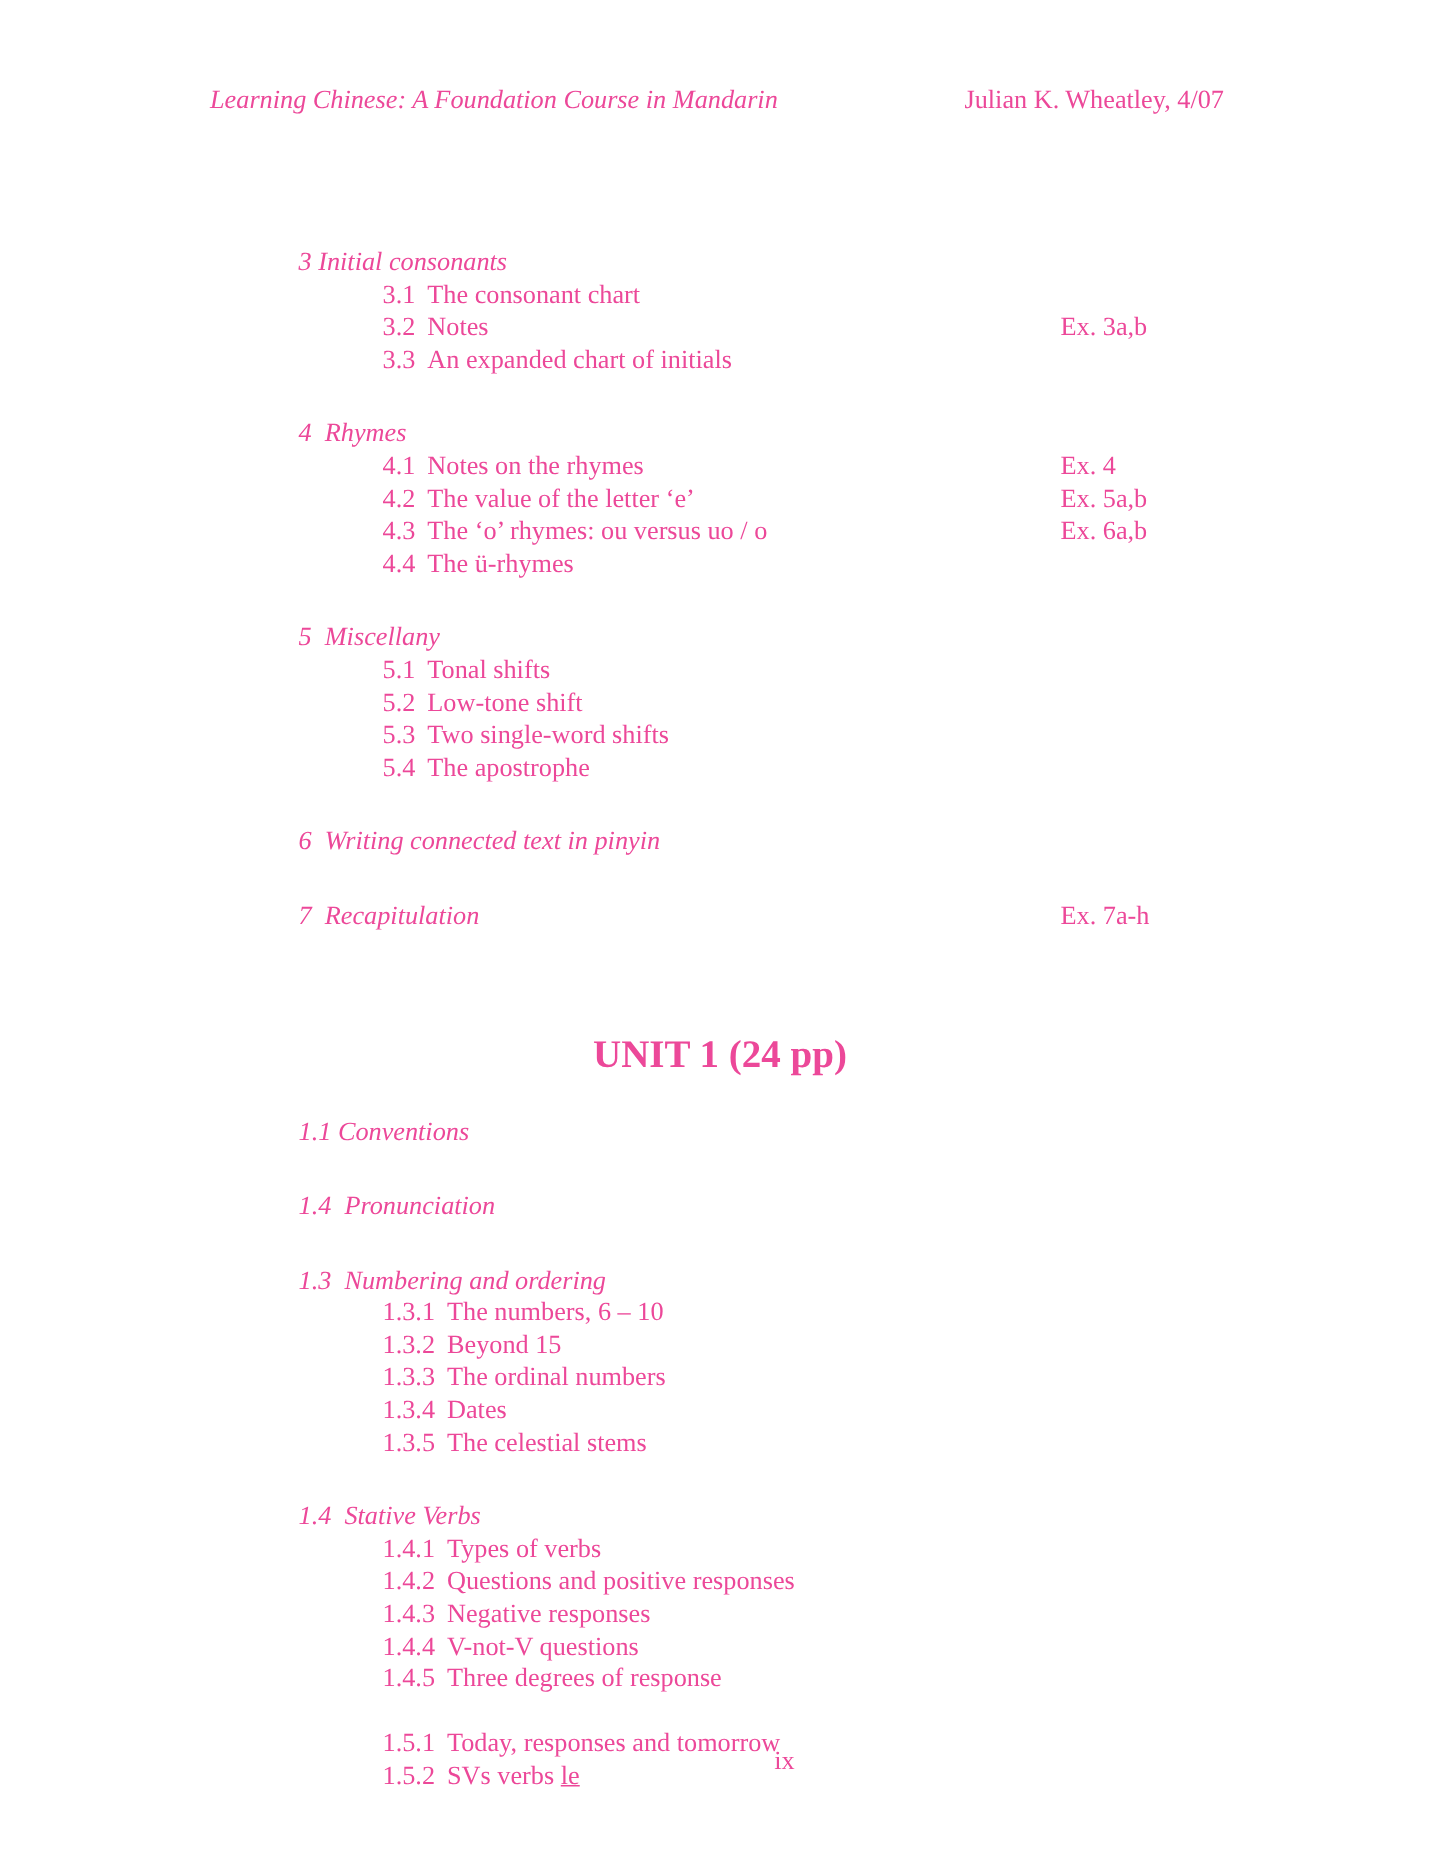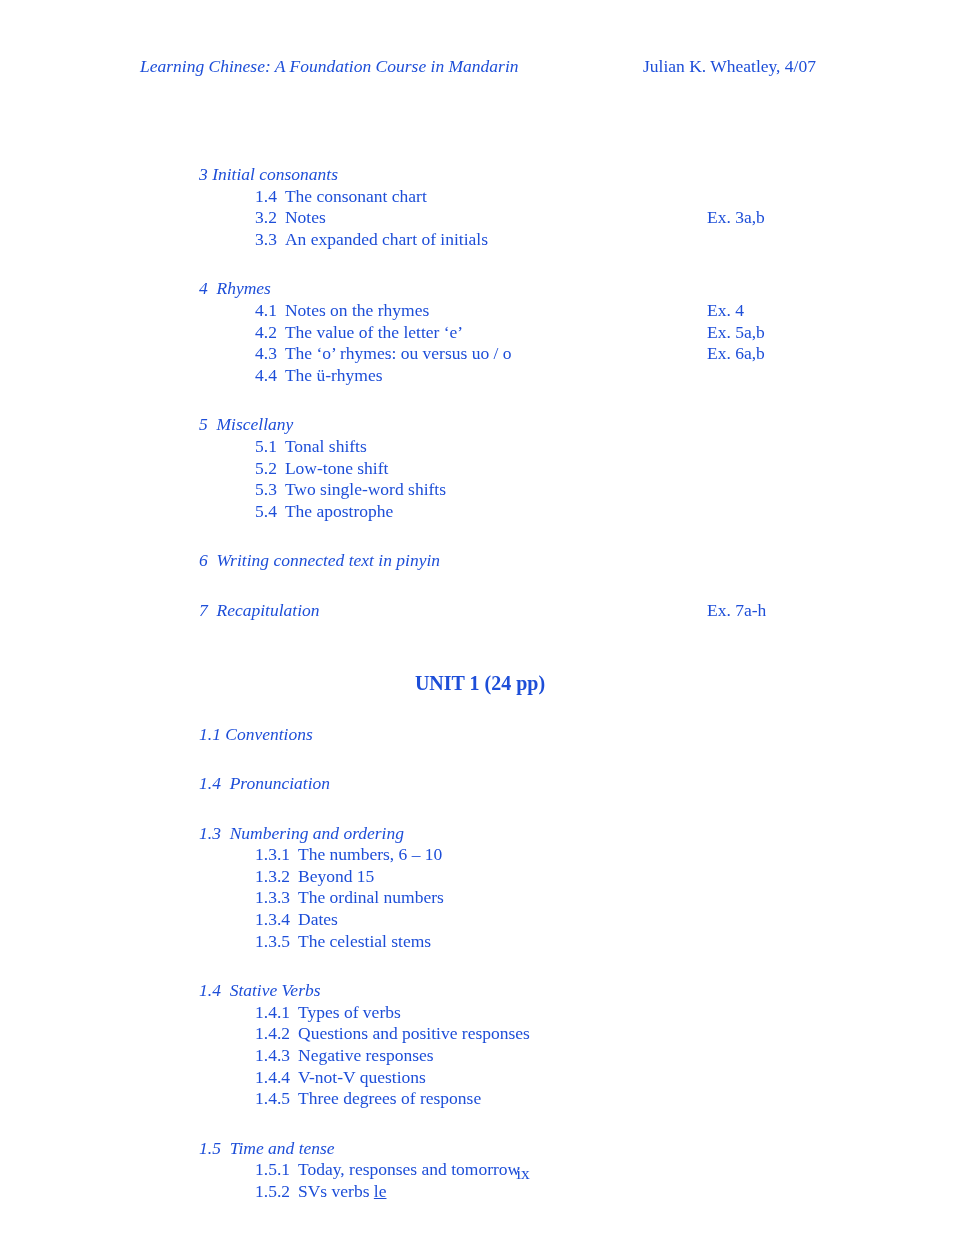--- a/index.html
+++ b/index.html
@@ -7,21 +7,21 @@
     padding: 0;
     background: #ffffff;
   }
   .page {
     position: relative;
     width: 960px;
     height: 1242px;
     background: #ffffff;
     overflow: hidden;
     font-family: "Liberation Serif", "DejaVu Serif", serif;
-    color: #1d4ed8;
+    color: #ec4899;
     font-size: 17.5px;
     line-height: 21.6px;
   }
   .doc-header {
     position: absolute;
     top: 56px;
     left: 140px;
     width: 676px;
     display: flex;
     justify-content: space-between;
@@ -51,24 +51,24 @@
   .item-underline { text-decoration: underline; margin-top: 22px; }
   .ex-label {
     position: absolute;
     left: 508px;
     top: 0;
     white-space: pre;
   }
   .unit-heading {
     position: relative;
     left: -49px;
-    margin: 48px 0 25px 0;
+    margin: 68px 0 25px 0;
     text-align: center;
     font-weight: 700;
-    font-size: 20px;
+    font-size: 26px;
     line-height: 26px;
   }
   .page-number {
     position: absolute;
     top: 1163px;
     left: 0;
     width: 960px;
     text-align: center;
     margin-left: 43px;
   }
@@ -80,21 +80,21 @@
 
   <div class="doc-header">
     <span class="doc-title">Learning Chinese: A Foundation Course in Mandarin</span>
     <span class="doc-author">Julian K. Wheatley, 4/07</span>
   </div>
 
   <div class="content">
     <div id="front-sections">
         <div class="toc-section">
           <div class="section-heading"><span class="heading-label">3 Initial consonants</span></div>
-          <div class="toc-item"><span class="item-num">1.4</span><span class="item-text">The consonant chart</span></div>
+          <div class="toc-item"><span class="item-num">3.1</span><span class="item-text">The consonant chart</span></div>
           <div class="toc-item"><span class="item-num">3.2</span><span class="item-text">Notes</span><span class="ex-label">Ex. 3a,b</span></div>
           <div class="toc-item"><span class="item-num">3.3</span><span class="item-text">An expanded chart of initials</span></div>
         </div>
         <div class="toc-section">
           <div class="section-heading"><span class="heading-label">4  Rhymes</span></div>
           <div class="toc-item"><span class="item-num">4.1</span><span class="item-text">Notes on the rhymes</span><span class="ex-label">Ex. 4</span></div>
           <div class="toc-item"><span class="item-num">4.2</span><span class="item-text">The value of the letter ‘e’</span><span class="ex-label">Ex. 5a,b</span></div>
           <div class="toc-item"><span class="item-num">4.3</span><span class="item-text">The ‘o’ rhymes: ou versus uo / o</span><span class="ex-label">Ex. 6a,b</span></div>
           <div class="toc-item"><span class="item-num">4.4</span><span class="item-text">The ü-rhymes</span></div>
         </div>
@@ -132,21 +132,20 @@
         </div>
         <div class="toc-section">
           <div class="section-heading"><span class="heading-label">1.4  Stative Verbs</span></div>
           <div class="toc-item"><span class="item-num">1.4.1</span><span class="item-text">Types of verbs</span></div>
           <div class="toc-item"><span class="item-num">1.4.2</span><span class="item-text">Questions and positive responses</span></div>
           <div class="toc-item"><span class="item-num">1.4.3</span><span class="item-text">Negative responses</span></div>
           <div class="toc-item"><span class="item-num">1.4.4</span><span class="item-text">V-not-V questions</span></div>
           <div class="toc-item"><span class="item-num">1.4.5</span><span class="item-text">Three degrees of response</span></div>
         </div>
         <div class="toc-section">
-          <div class="section-heading"><span class="heading-label">1.5  Time and tense</span></div>
           <div class="toc-item"><span class="item-num">1.5.1</span><span class="item-text">Today, responses and tomorrow</span></div>
           <div class="toc-item"><span class="item-num">1.5.2</span><span class="item-text">SVs verbs </span><span class="item-underline">le</span></div>
         </div>
       </div>
   </div>
 
   <div class="page-number">ix</div>
 
 </div>
 

